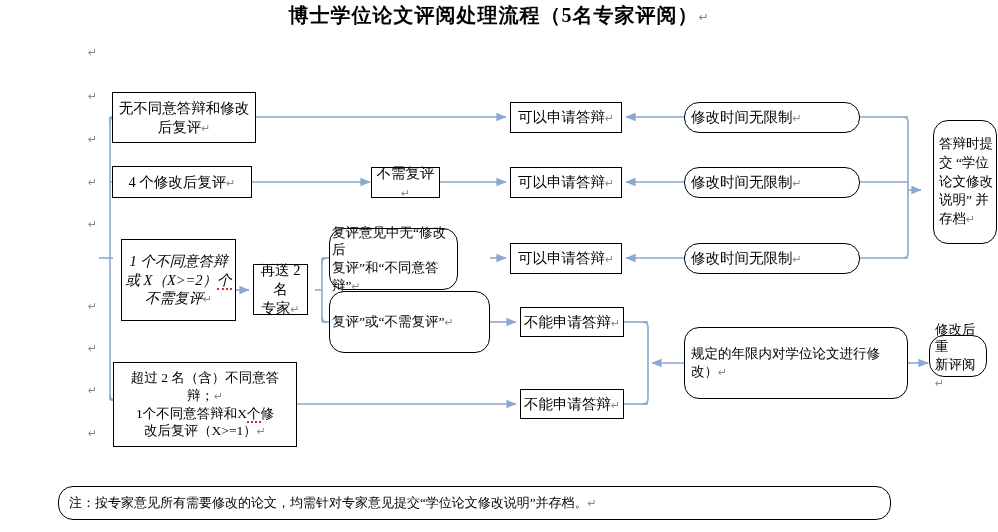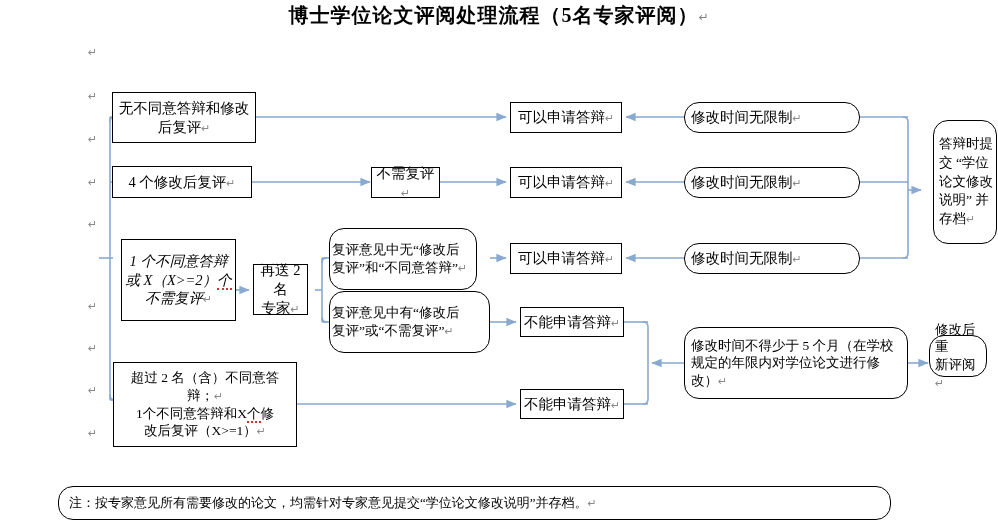--- a/index.html
+++ b/index.html
@@ -166,30 +166,29 @@
     <div class="inner">
       <div>再送 2 名</div>
       <div><span>专家</span><span class="pilcrow">↵</span></div>
     </div>
   </div>
 
   <div class="box" style="left:371px;top:167px;width:69px;height:31px;">
     <div class="inner"><span>不需复评</span><span class="pilcrow">↵</span></div>
   </div>
 
-  <div class="box left-align" style="left:329px;top:228px;width:148px;height:62px;font-size:13.5px;">
+  <div class="box left-align" style="left:329px;top:228px;width:129px;height:62px;font-size:13.5px;">
     <div class="inner">
       <div>复评意见中无“修改后</div>
       <div><span>复评”和“不同意答辩”</span><span class="pilcrow">↵</span></div>
     </div>
   </div>
 
   <div class="box left-align" style="left:329px;top:291px;width:161px;height:62px;font-size:13.5px;">
     <div class="inner">
-      <div>复评意见中有“修改后</div>
       <div><span>复评”或“不需复评”</span><span class="pilcrow">↵</span></div>
     </div>
   </div>
 
   <div class="box" style="left:510px;top:102px;width:112px;height:31px;">
     <div class="inner"><span>可以申请答辩</span><span class="pilcrow">↵</span></div>
   </div>
   <div class="box" style="left:510px;top:167px;width:112px;height:31px;">
     <div class="inner"><span>可以申请答辩</span><span class="pilcrow">↵</span></div>
   </div>
@@ -219,21 +218,20 @@
       <div>答辩时提</div>
       <div>交 “学位</div>
       <div>论文修改</div>
       <div>说明” 并</div>
       <div><span>存档</span><span class="pilcrow">↵</span></div>
     </div>
   </div>
 
   <div class="box left-align" style="left:684px;top:327px;width:224px;height:72px;font-size:13.5px;">
     <div class="inner" style="padding-left:4px;">
-      <div>修改时间不得少于 5 个月（在学校</div>
       <div>规定的年限内对学位论文进行修</div>
       <div><span>改）</span><span class="pilcrow">↵</span></div>
     </div>
   </div>
 
   <div class="box left-align" style="left:929px;top:335px;width:58px;height:42px;font-size:13.5px;">
     <div class="inner" style="padding-left:3px;">
       <div>修改后重</div>
       <div><span>新评阅</span><span class="pilcrow">↵</span></div>
     </div>

